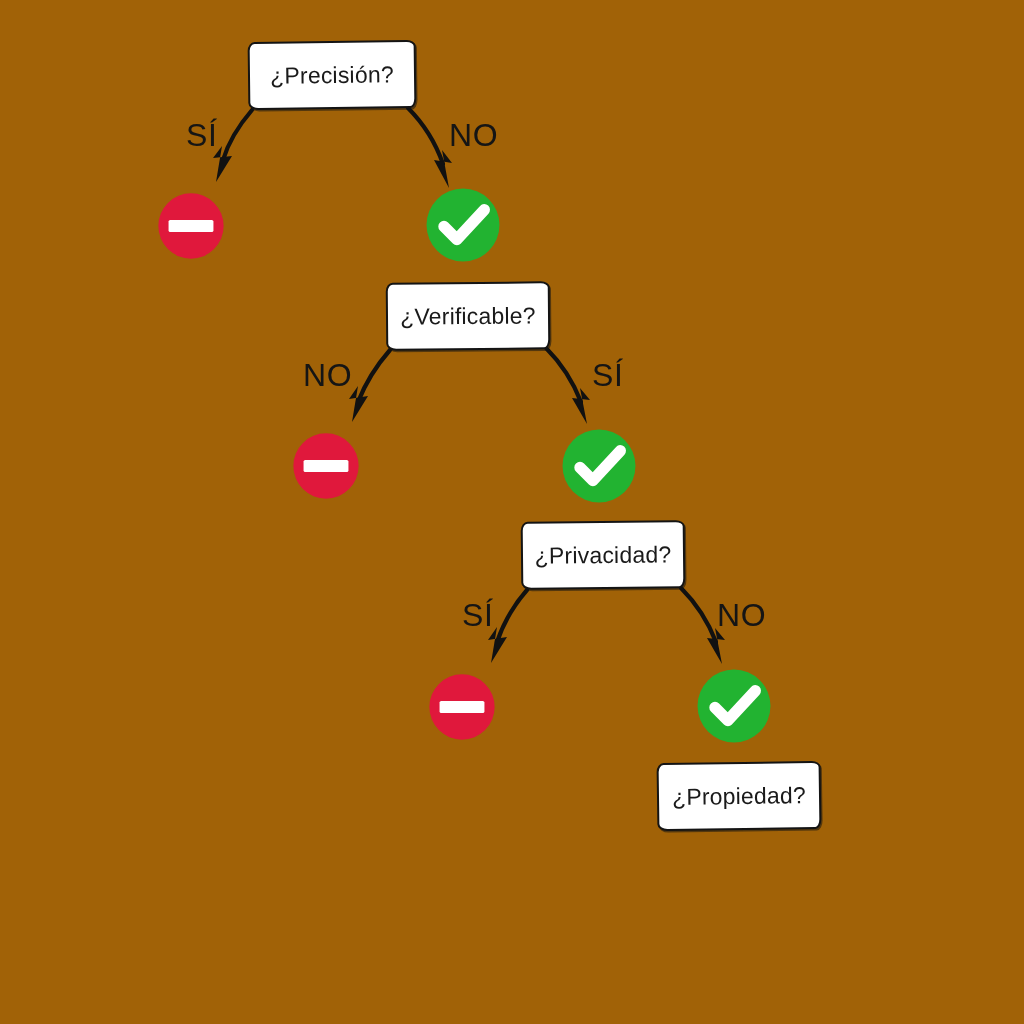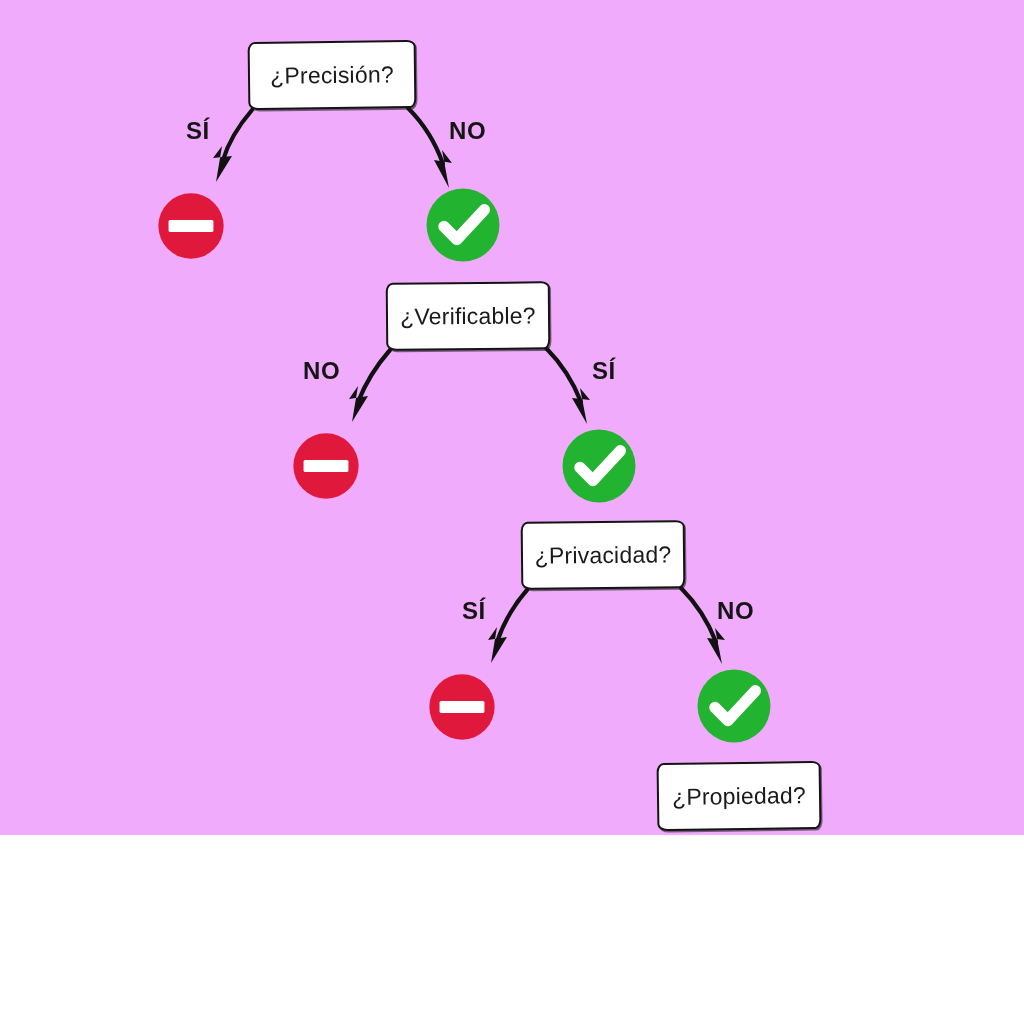--- a/index.html
+++ b/index.html
@@ -4,22 +4,22 @@
 <title>Árbol de decisión</title>
 <style>
   html, body {
     margin: 0;
     padding: 0;
     background: #ffffff;
   }
   #canvas {
     position: relative;
     width: 1024px;
-    height: 835px;
-    background: #f0abfc;
+    height: 1024px;
+    background: #a16207;
     overflow: hidden;
     font-family: "Liberation Sans", sans-serif;
   }
 
   
   .qbox {
     position: absolute;
     box-sizing: border-box;
     background: #ffffff;
     border: 2.6px solid #141414;
@@ -51,22 +51,22 @@
   .icon-node svg {
     display: block;
     width: 100%;
     height: 100%;
   }
 
   
   .branch-label {
     position: absolute;
     font-family: "Liberation Sans", sans-serif;
-    font-size: 24px;
-    font-weight: 700;
+    font-size: 32px;
+    font-weight: 400;
     color: #151515;
     letter-spacing: 0.6px;
     white-space: nowrap;
   }
 
   
   #arrow-layer {
     position: absolute;
     left: 0;
     top: 0;

